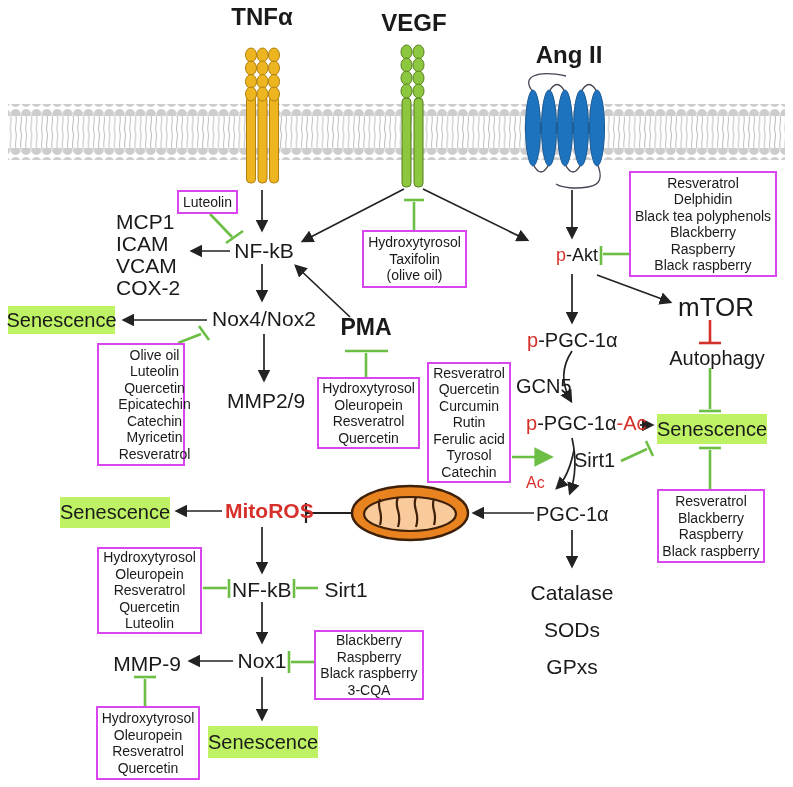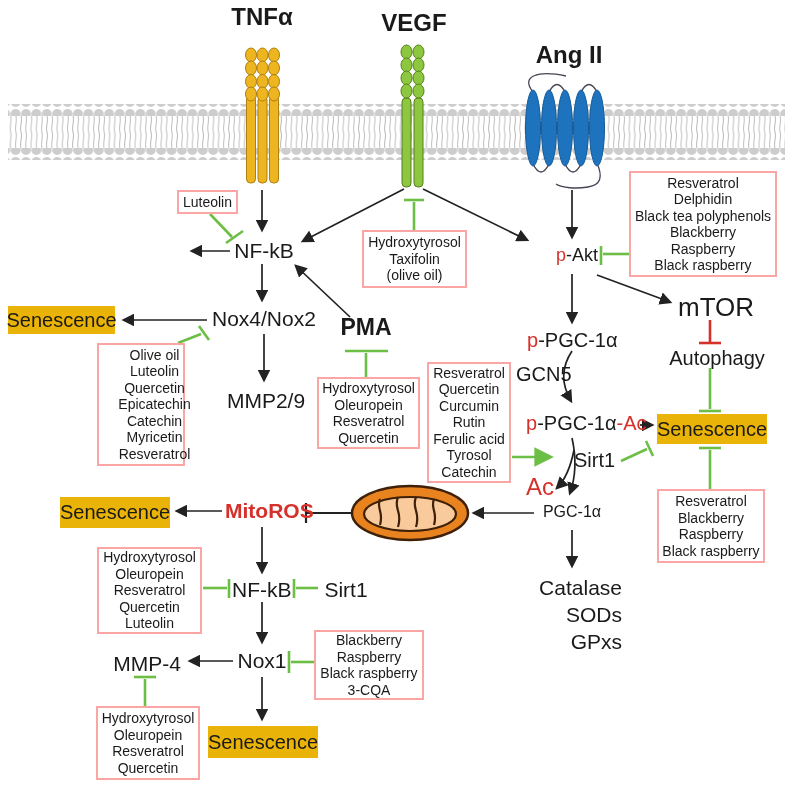--- a/index.html
+++ b/index.html
@@ -3,24 +3,24 @@
 <meta charset="utf-8">
 <style>
   html,body{margin:0;padding:0;background:#fff;}
   #stage{position:relative;width:793px;height:787px;background:#fff;overflow:hidden;
          font-family:"Liberation Sans","DejaVu Sans",sans-serif;color:#1a1a1a;text-decoration:underline;}
   #wires{position:absolute;left:0;top:0;z-index:1;}
   .node{position:absolute;z-index:2;text-align:center;font-size:21px;line-height:1.1;white-space:nowrap;}
   .bold{font-weight:bold;}
   .red{color:#D6302B;}
   .rcpt-label{font-size:24px;font-weight:bold;}
-  .gbox{position:absolute;z-index:2;box-sizing:border-box;background:#fff;border:2px solid #fca5a5;
+  .gbox{position:absolute;z-index:2;box-sizing:border-box;background:#fff;border:2px solid #d946ef;
         display:flex;align-items:center;justify-content:center;text-align:center;
         font-size:14px;line-height:16.5px;}
-  .sen{position:absolute;z-index:2;box-sizing:border-box;background:#eab308;
+  .sen{position:absolute;z-index:2;box-sizing:border-box;background:#bef264;
        display:flex;align-items:center;justify-content:center;font-size:20px;}
   .list{white-space:pre-line;}
 </style>
 </head>
 <body>
 
 <div id="stage">
 
   <svg id="wires" width="793" height="787" viewBox="0 0 793 787">
     <defs>
@@ -230,38 +230,42 @@
   <div class="gbox list" style="left:96px;top:706px;width:104px;height:74px;">Hydroxytyrosol
 Oleuropein
 Resveratrol
 Quercetin</div>
 
   <div class="sen" style="left:8px;top:306px;width:107px;height:28px;">Senescence</div>
   <div class="sen" style="left:657px;top:414px;width:110px;height:30px;">Senescence</div>
   <div class="sen" style="left:60px;top:497px;width:110px;height:31px;">Senescence</div>
   <div class="sen" style="left:208px;top:726px;width:110px;height:32px;">Senescence</div>
 
+  <div class="node list" style="left:116px;top:211px;width:72px;text-align:left;line-height:22px;">MCP1
+ICAM
+VCAM
+COX-2</div>
   <div class="node" style="left:234px;top:239px;width:60px;">NF-kB</div>
   <div class="node" style="left:212px;top:307px;width:98px;">Nox4/Nox2</div>
   <div class="node bold" style="left:337px;top:315px;width:58px;font-size:23px;">PMA</div>
   <div class="node" style="left:226px;top:389px;width:80px;">MMP2/9</div>
 
   <div class="node" style="left:545px;top:246px;width:64px;font-size:18px;"><span class="red">p</span><span>-Akt</span></div>
   <div class="node" style="left:678px;top:293px;width:62px;font-size:26px;">mTOR</div>
   <div class="node" style="left:668px;top:347px;width:98px;font-size:20px;text-align:center;">Autophagy</div>
 
   <div class="node" style="left:527px;top:329px;width:84px;font-size:20px;"><span class="red">p</span><span>-PGC-1α</span></div>
-  <div class="node" style="left:516px;top:363px;width:48px;font-size:20px;text-align:center;">GCN5</div>
+  <div class="node" style="left:516px;top:375px;width:48px;font-size:20px;text-align:center;">GCN5</div>
   <div class="node" style="left:526px;top:412px;width:110px;font-size:20px;"><span class="red">p</span><span>-PGC-1α</span><span class="red">-Ac</span></div>
   <div class="node" style="left:574px;top:449px;width:50px;font-size:20px;text-align:left;">Sirt1</div>
-  <div class="node red" style="left:526px;top:474px;width:30px;font-size:24px;text-align:left;">Ac</div>
-  <div class="node" style="left:536px;top:503px;width:72px;font-size:16px;">PGC-1α</div>
-  <div class="node list" style="left:522px;top:574px;width:100px;line-height:27px;text-align:right;">Catalase
+  <div class="node red" style="left:526px;top:474px;width:30px;font-size:16px;text-align:left;">Ac</div>
+  <div class="node" style="left:536px;top:503px;width:72px;font-size:20px;">PGC-1α</div>
+  <div class="node list" style="left:522px;top:574px;width:100px;line-height:37px;">Catalase
 SODs
 GPxs</div>
 
   <div class="node bold red" style="left:225px;top:499px;width:80px;">MitoROS</div>
   <div class="node" style="left:232px;top:578px;width:58px;">NF-kB</div>
   <div class="node" style="left:318px;top:578px;width:56px;">Sirt1</div>
   <div class="node" style="left:237px;top:649px;width:50px;">Nox1</div>
-  <div class="node" style="left:112px;top:652px;width:70px;">MMP-4</div>
+  <div class="node" style="left:112px;top:652px;width:70px;">MMP-9</div>
 
 </div>
 
 </body></html>

